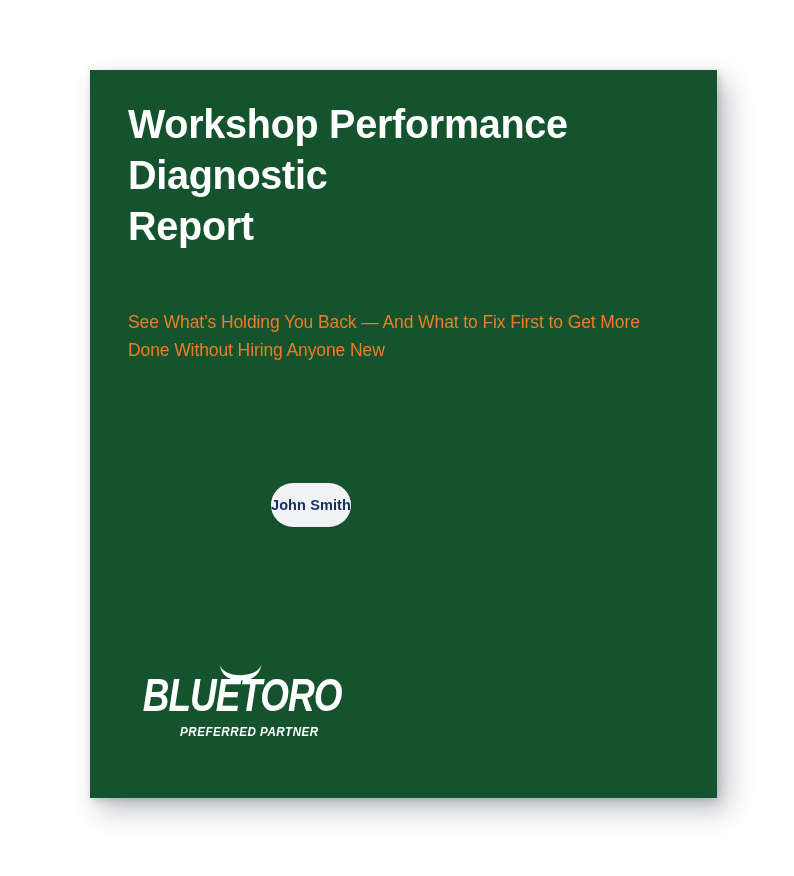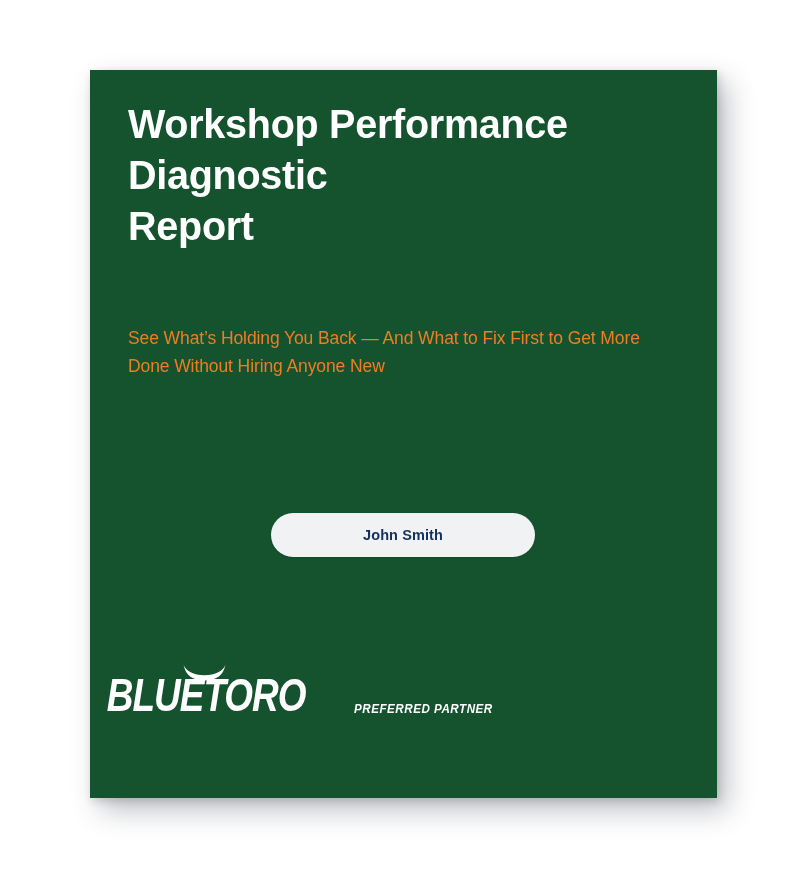--- a/index.html
+++ b/index.html
@@ -48,41 +48,39 @@
     transform-origin: left center;
     white-space: pre-line;
   }
 
   
   .subtitle-block {
     position: absolute;
     left: 38px;
     top: 238px;
     width: 552px;
-    margin-top: 16px;
   }
   .report-subtitle {
     margin: 0;
     color: #ef7d23;
     font-size: 17.5px;
     font-weight: normal;
     line-height: 28px;
     letter-spacing: -0.1px;
   }
 
   
   .pill-group {
     position: absolute;
     left: 181px;
     top: 413px;
     width: 264px;
     display: flex;
-    flex-direction: column;
+    flex-direction: row;
     gap: 5px;
-    margin-top: 30px;
   }
   .pill {
     height: 44px;
     border-radius: 22px;
     background: #f1f2f4;
     color: #14305c;
     font-size: 14.5px;
     font-weight: bold;
     letter-spacing: 0.1px;
     display: flex;
@@ -92,22 +90,23 @@
     box-shadow: 0 1px 2px rgba(0,0,0,0.10);
   }
 
   
   .logo-block {
     position: absolute;
     left: 0;
     right: 0;
     top: 594px;
     display: flex;
-    flex-direction: row;
-    align-items: flex-end;
+    flex-direction: column;
+    align-items: flex-start;
+    padding-left: 36px;
   }
   .logo-wordmark-wrap {
     position: relative;
     width: 210px;
     height: 52px;
   }
   .logo-horns {
     position: absolute;
     left: 93px;
     top: 0px;

